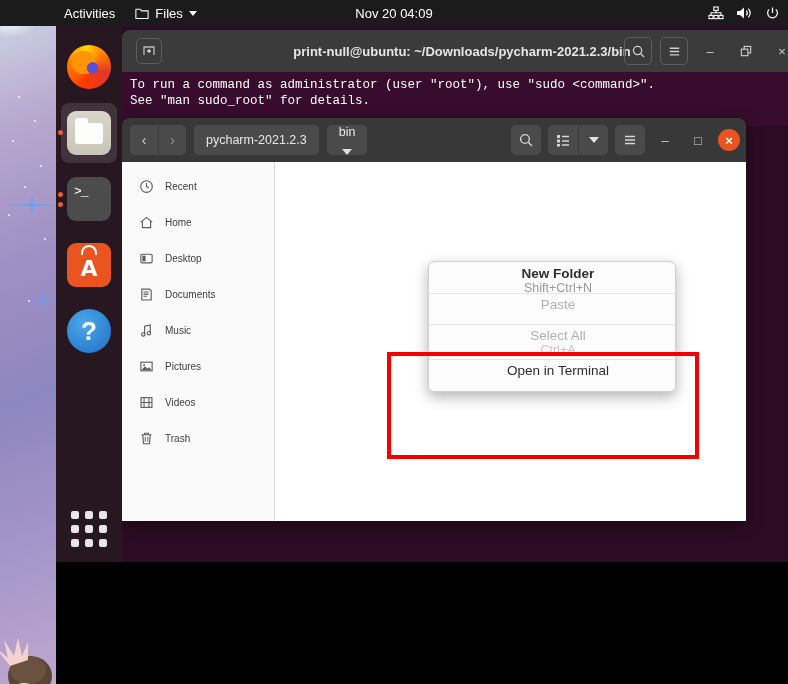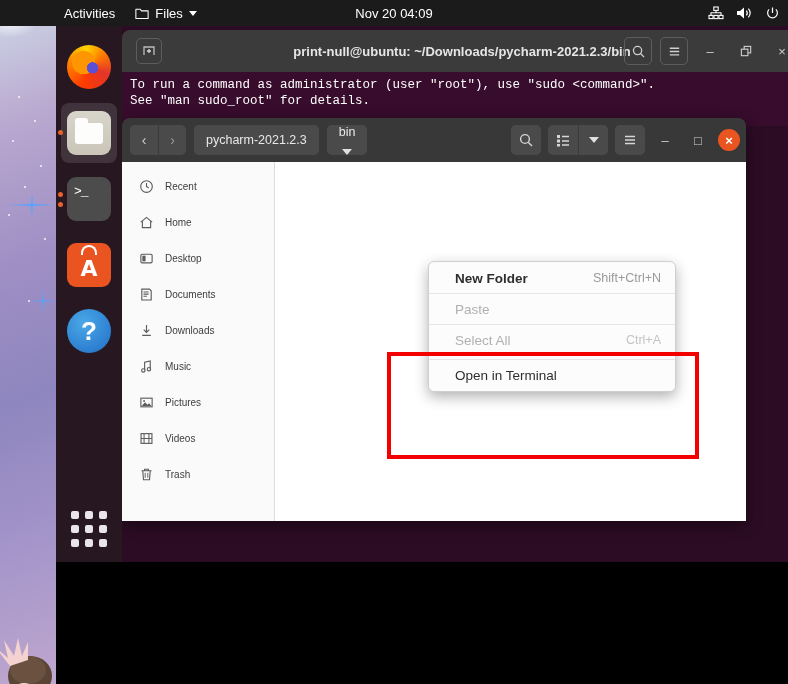--- a/index.html
+++ b/index.html
@@ -223,21 +223,21 @@
   
   #ctxmenu {
     position:absolute; left:428px; top:261px; width:248px;
     background:#fcfcfc; border:1px solid #cfcfcf; border-radius:6px;
     box-shadow: 0 5px 14px rgba(0,0,0,.3);
     padding: 4px 0; z-index: 50;
     font-size:13.5px;
   }
   .mi {
     height:24px; display:flex; align-items:center; justify-content:space-between;
-    padding: 0 14px 0 26px; color:#2e2e2e;
+    padding: 0 14px 0 26px; color:#2e2e2e;flex-direction:column;
   }
   .mi.disabled { color:#b0b0b0; }
   .mi .accel { color:#9a9a9a; font-size:12.5px; }
   .mi.disabled .accel { color:#c4c4c4; }
   .msep { height:1px; background:#e6e6e6; margin: 3px 0; }
 
   
   #loading {
     position:absolute; left:584px; top:489px; width:162px; height:33px;
     background:#fbfbfb; border:1px solid #d2d2d2; border-top:1px solid #d2d2d2;
@@ -403,28 +403,20 @@
         <div class="side-item">
           <span class="side-ico">
             <svg width="15" height="15" viewBox="0 0 16 16">
                 <path d="M3 2.2 H11.2 L13 4 V13.8 H3 Z" fill="none" stroke="#5c5c5c" stroke-width="1.2"></path>
                 <path d="M4.8 5.4 H10.2 M4.8 7.6 H10.2 M4.8 9.8 H8.4" stroke="#5c5c5c" stroke-width="1.1"></path>
               </svg>
           </span>
           <span>Documents</span>
         </div>
 
-        <div class="side-item">
-          <span class="side-ico">
-            <svg width="15" height="15" viewBox="0 0 16 16">
-                <path d="M8 2 V9.6 M5 7 L8 10 L11 7 M3.4 13.2 H12.6" fill="none" stroke="#5c5c5c" stroke-width="1.2"></path>
-              </svg>
-          </span>
-          <span>Downloads</span>
-        </div>
 
         <div class="side-item">
           <span class="side-ico">
             <svg width="15" height="15" viewBox="0 0 16 16">
                 <path d="M6 12 V3.4 L12 2 V10.6" fill="none" stroke="#5c5c5c" stroke-width="1.2"></path>
                 <circle cx="4.6" cy="12.2" r="1.8" fill="none" stroke="#5c5c5c" stroke-width="1.2"></circle>
                 <circle cx="10.6" cy="10.8" r="1.8" fill="none" stroke="#5c5c5c" stroke-width="1.2"></circle>
               </svg>
           </span>
           <span>Music</span>

